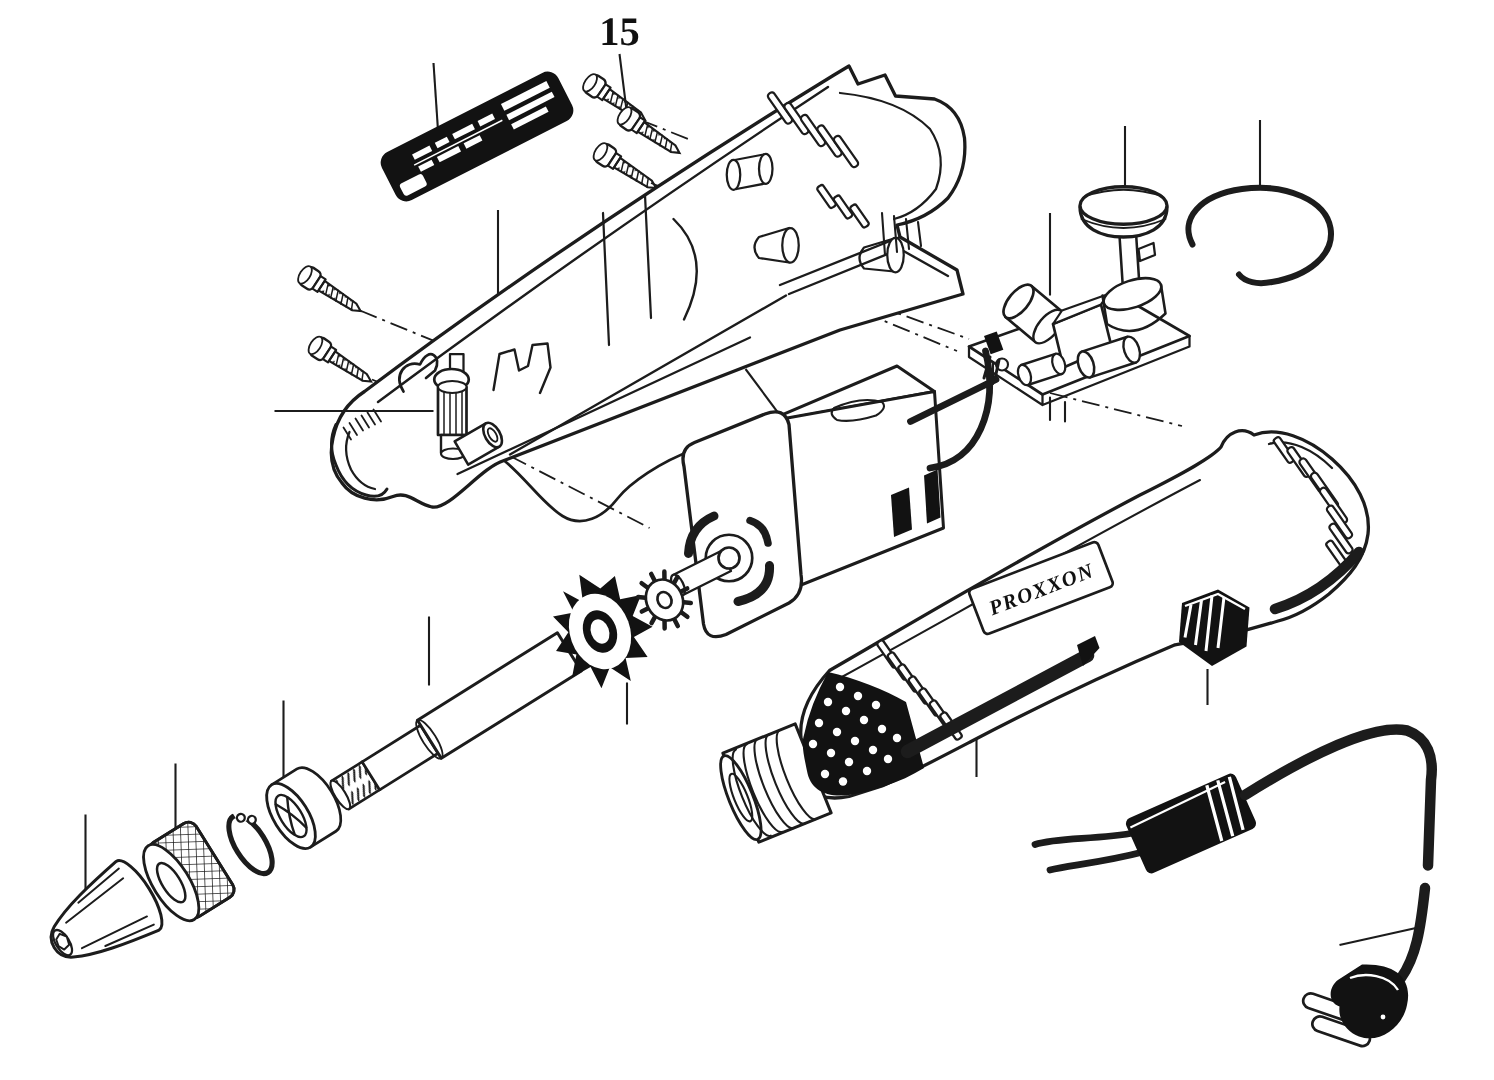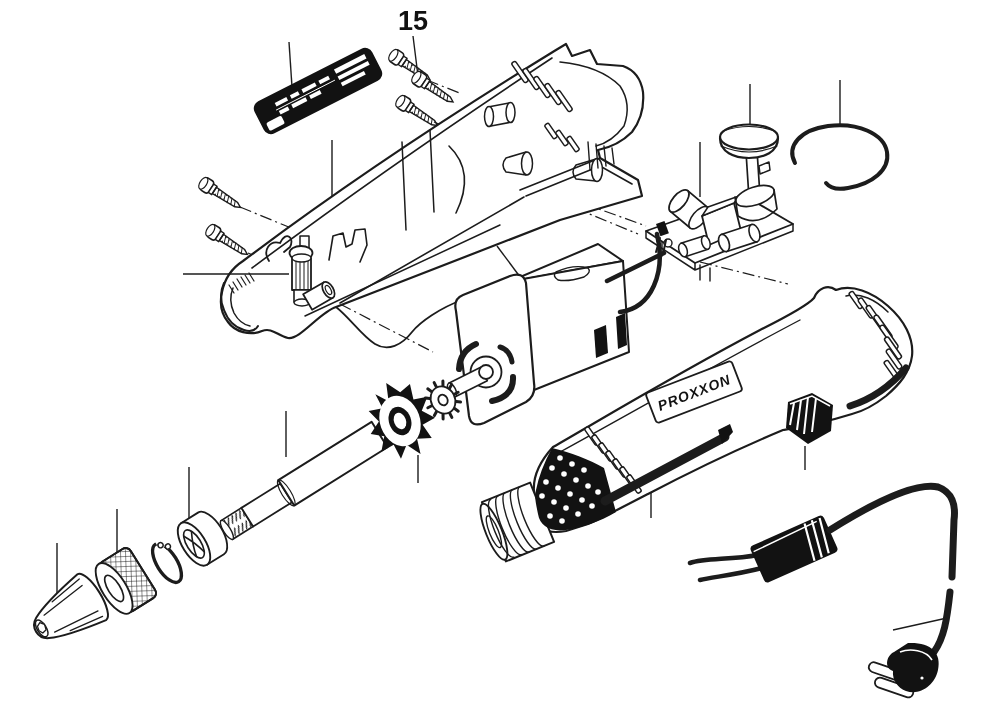--- a/index.html
+++ b/index.html
@@ -1,17 +1,17 @@
 <!DOCTYPE html>
 <html><head>
 <meta charset="utf-8">
 <style>
   html,body{margin:0;padding:0;background:#ffffff;}
   #stage{position:relative;width:996px;height:720px;background:#fff;overflow:hidden;
-         font-family:Liberation Sans, sans-serif;}
+         font-family:Liberation Serif, serif;}
   svg{position:absolute;left:0;top:0;}
   svg *{vector-effect:non-scaling-stroke;}
   .ln{stroke:#1c1c1c;fill:none;stroke-linecap:round;stroke-linejoin:round;}
   .w{fill:#ffffff;stroke:#1c1c1c;stroke-linecap:round;stroke-linejoin:round;}
   .blk{fill:#121212;stroke:none;}
   .leader{stroke:#1c1c1c;stroke-width:1.4;fill:none;}
   .dashdot{stroke:#1c1c1c;stroke-width:1.2;fill:none;stroke-dasharray:12 4 2 4;}
   text{fill:#111;}
 </style>
 </head>

